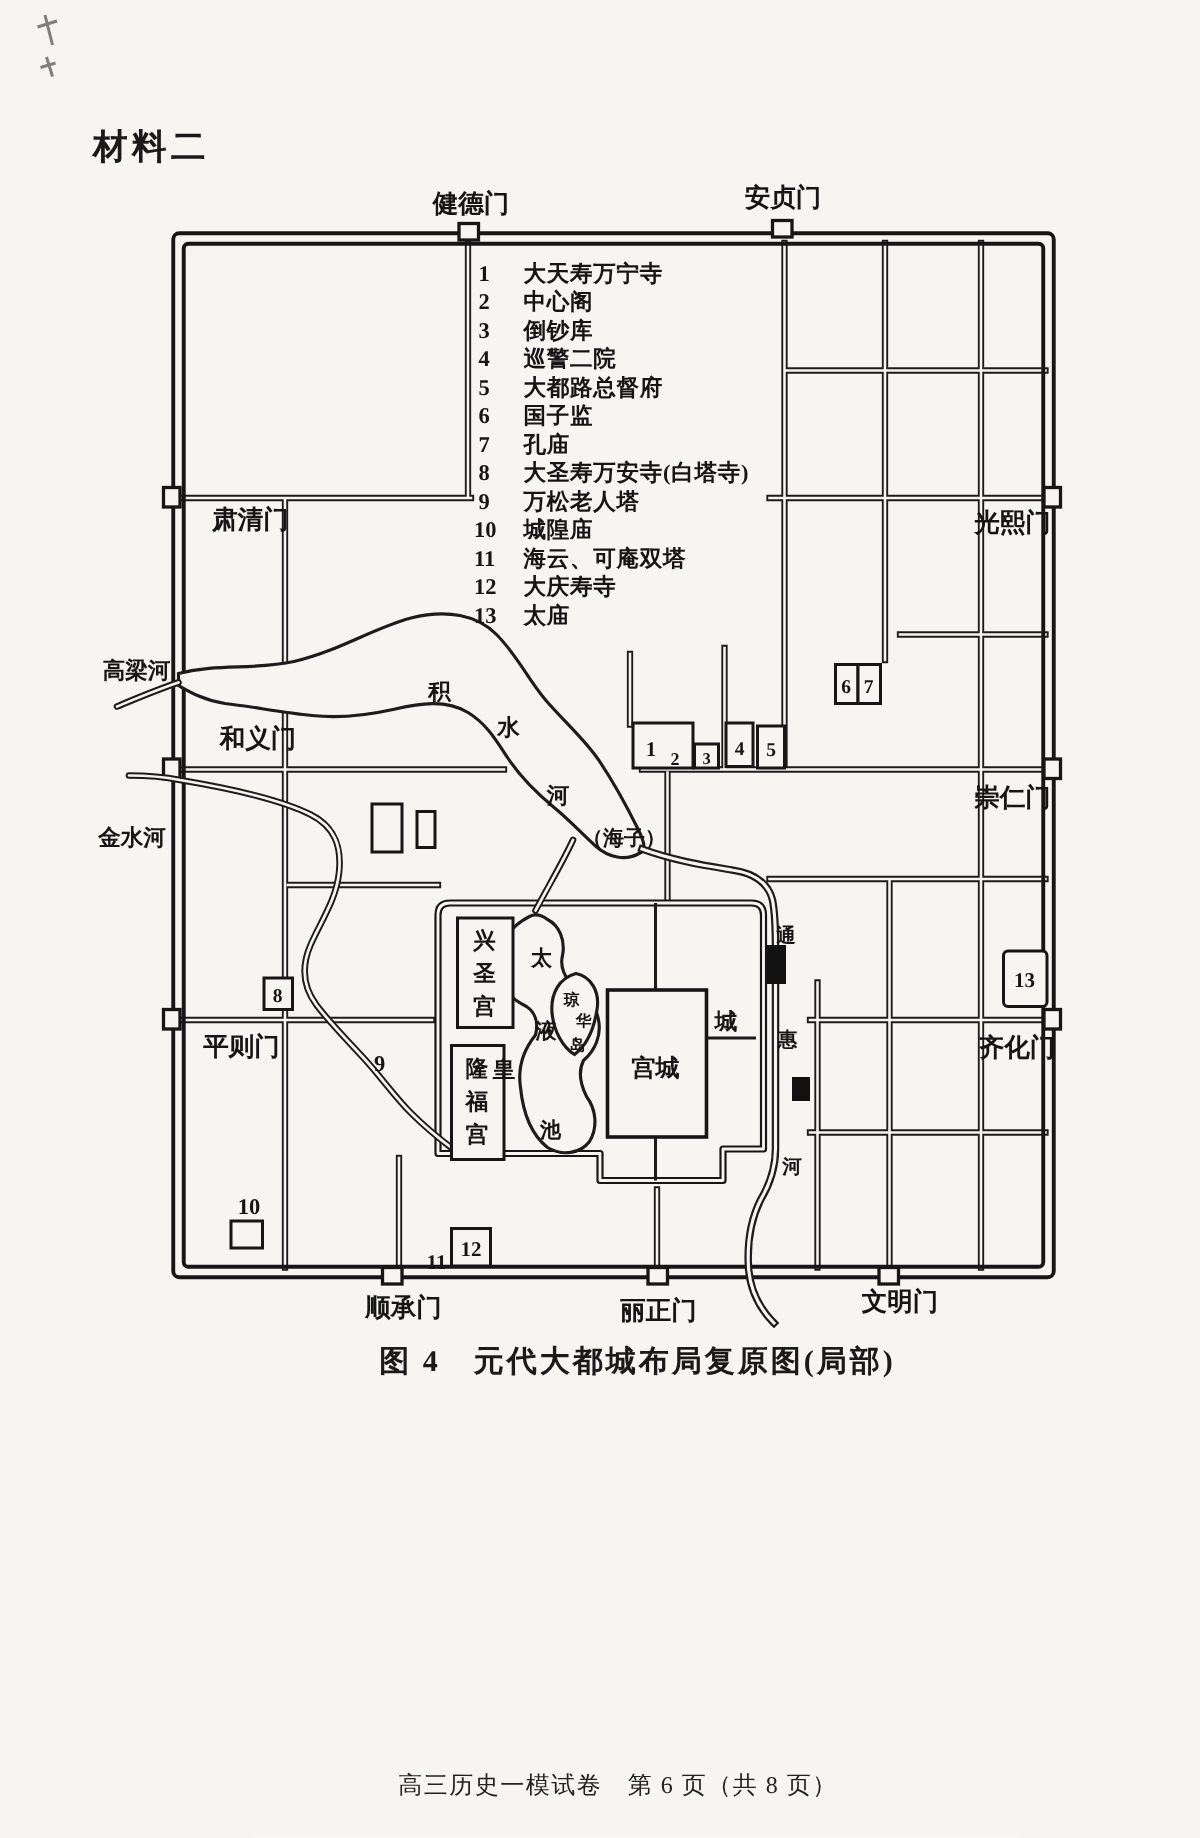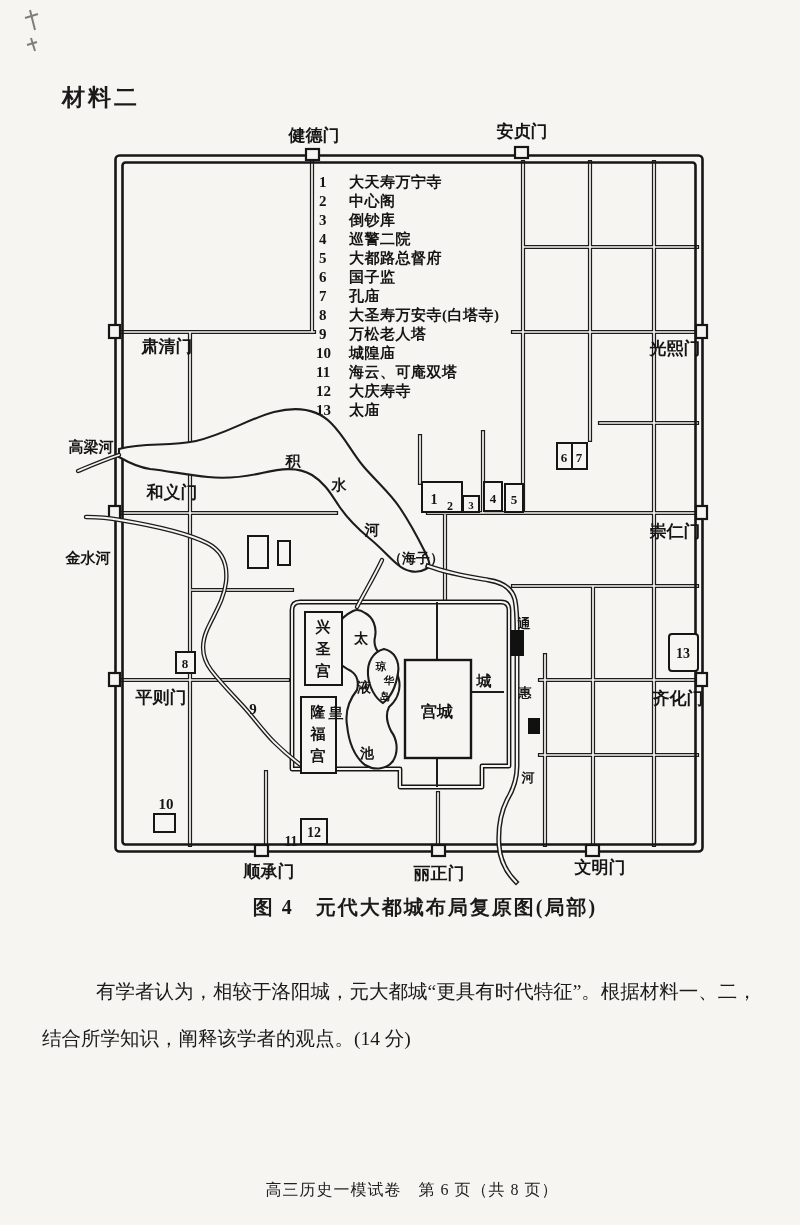--- a/index.html
+++ b/index.html
@@ -204,20 +204,16 @@
       <text class="slabel" style="font-size:14px" x="364" y="692">液</text>
       <text class="slabel" style="font-size:14px" x="367" y="758">池</text>
       <text class="ilabel" x="381" y="670">琼</text>
       <text class="ilabel" x="389" y="684">华</text>
       <text class="ilabel" x="385" y="700">岛</text>
     </g>
   </svg>
 
   <div class="caption">图 4　元代大都城布局复原图(局部)</div>
 
-  <div class="question">
-    <div class="q-line q-indent">有学者认为，相较于洛阳城，元大都城“更具有时代特征”。根据材料一、二，</div>
-    <div class="q-line">结合所学知识，阐释该学者的观点。(14 分)</div>
-  </div>
 
   <div class="footer">高三历史一模试卷　第 6 页（共 8 页）</div>
 
 </div>
 
 </body></html>

